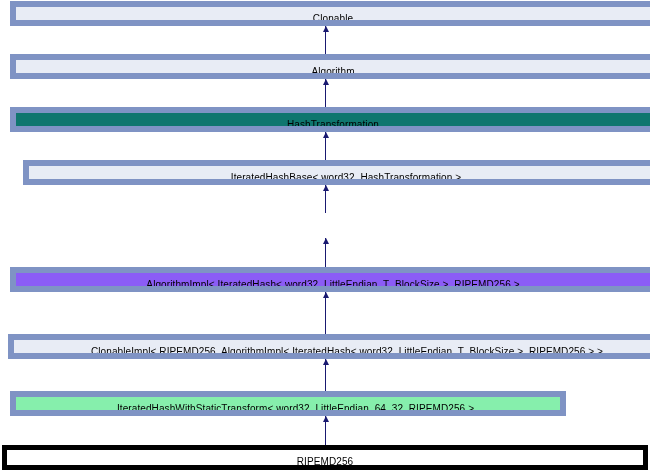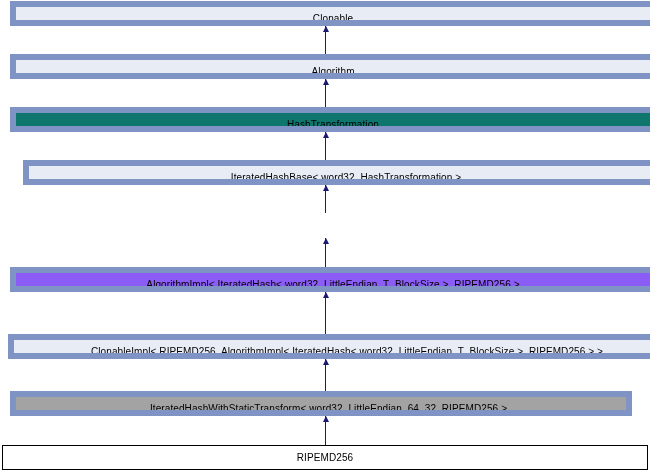--- a/index.html
+++ b/index.html
@@ -29,21 +29,21 @@
     overflow: hidden;
     letter-spacing: 0.1px;
   }
   .node.base {
     background: #e8ecf5;
     border: 6px solid #a3a3a3;
     margin-left: 8px;
   }
   .node.current {
     background: #ffffff;
-    border: 1px solid #84cc16;
+    border: 5px solid #84cc16;
   }
   .edge {
     position: absolute;
     width: 1px;
     background: #191970;
   }
   .arrowhead {
     position: absolute;
     width: 0;
     height: 0;
@@ -71,15 +71,15 @@
     <div class="edge" style="left: 325px; top: 359px; height: 32px; background: rgb(25, 25, 112);"></div>
     <div class="arrowhead" style="left: 323px; top: 359px; border-bottom-color: rgb(25, 25, 112);"></div>
     <div class="edge" style="left: 325px; top: 416px; height: 29px; background: rgb(25, 25, 112);"></div>
     <div class="arrowhead" style="left: 323px; top: 416px; border-bottom-color: rgb(25, 25, 112);"></div>
     <div class="node base" style="left: 2px; top: 1px; width: 646px; background: rgb(232, 236, 245); border-color: rgb(127, 147, 196); color: rgb(0, 0, 0);">Clonable</div>
     <div class="node base" style="left: 2px; top: 54px; width: 646px; background: rgb(232, 236, 245); border-color: rgb(127, 147, 196); color: rgb(0, 0, 0);">Algorithm</div>
     <div class="node base" style="left: 2px; top: 107px; width: 646px; background: #0f766e; border-color: rgb(127, 147, 196); color: rgb(0, 0, 0);">HashTransformation</div>
     <div class="node base" style="left: 15px; top: 160px; width: 646px; background: rgb(232, 236, 245); border-color: rgb(127, 147, 196); color: rgb(0, 0, 0);">IteratedHashBase&lt; word32, HashTransformation &gt;</div>
     <div class="node base" style="left: 2px; top: 267px; width: 646px; background: #8b5cf6; border-color: rgb(127, 147, 196); color: rgb(0, 0, 0);">AlgorithmImpl&lt; IteratedHash&lt; word32, LittleEndian, T_BlockSize &gt;, RIPEMD256 &gt;</div>
     <div class="node base" style="left: 0px; top: 334px; width: 650px; background: rgb(232, 236, 245); border-color: rgb(127, 147, 196); color: rgb(0, 0, 0); padding-left: 28px;">ClonableImpl&lt; RIPEMD256, AlgorithmImpl&lt; IteratedHash&lt; word32, LittleEndian, T_BlockSize &gt;, RIPEMD256 &gt; &gt;</div>
-    <div class="node base" style="left: 2px; top: 391px; width: 622px; background: #a3a3a3; border-color: rgb(127, 147, 196); color: rgb(0, 0, 0); padding-left: 15px;">IteratedHashWithStaticTransform&lt; word32, LittleEndian, 64, 32, RIPEMD256 &gt;</div>
+    <div class="node base" style="left: 2px; top: 391px; width: 556px; background: #86efac; border-color: rgb(127, 147, 196); color: rgb(0, 0, 0); padding-left: 15px;">IteratedHashWithStaticTransform&lt; word32, LittleEndian, 64, 32, RIPEMD256 &gt;</div>
     <div class="node current" style="left: 2px; top: 445px; width: 646px; background: rgb(255, 255, 255); border-color: rgb(0, 0, 0); color: rgb(0, 0, 0);">RIPEMD256</div>
   </div>
 
 </body></html>

